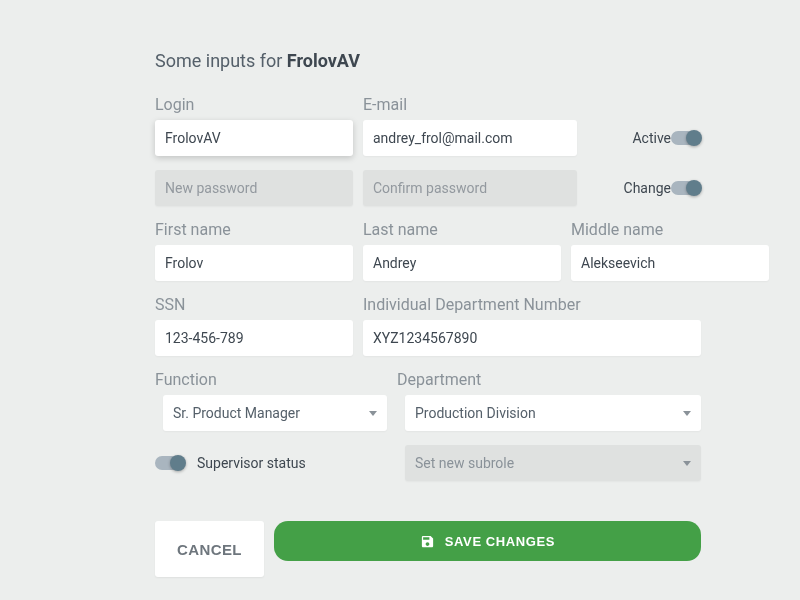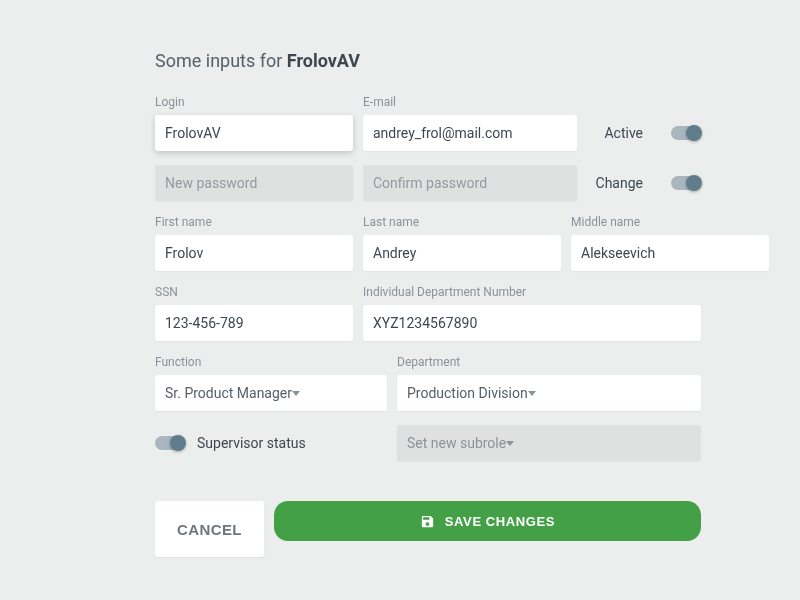--- a/index.html
+++ b/index.html
@@ -31,21 +31,21 @@
   }
   .field {
     display: flex;
     flex-direction: column;
     flex: 1;
   }
   .field.fixed-155 { flex: 0 0 153px; }
   .field.fixed-210 { flex: 0 0 214px; }
   .field.fixed-232 { flex: 0 0 232px; }
   .label {
-    font-size: 12px;
+    font-size: 16px;
     color: #8a9299;
     margin-bottom: 6px;
     font-weight: 400;
   }
   .input {
     height: 36px;
     border: none;
     border-radius: 3px;
     background: #fff;
     padding: 0 10px;
@@ -68,23 +68,24 @@
   .select {
     height: 36px;
     border: none;
     border-radius: 3px;
     background: #fff;
     padding: 0 10px;
     font-size: 14px;
     color: #55606a;
     display: flex;
     align-items: center;
-    justify-content: flex-start;
+    justify-content: space-between;
     box-shadow: 0 1px 2px rgba(0,0,0,0.04);
     cursor: pointer;
+    margin-left: 8px;
   }
   .select.disabled {
     background: #dfe1e0;
     color: #8a9299;
   }
   .caret {
     width: 0; height: 0;
     border-left: 4px solid transparent;
     border-right: 4px solid transparent;
     border-top: 5px solid #8a9299;
@@ -114,21 +115,21 @@
     transition: none;
   }
   .toggle.on .knob {
     left: 15px;
     background: #607d8b;
   }
   .side-toggle {
     display: flex;
     align-items: center;
     justify-content: flex-end;
-    gap: 28px;
+    gap: 0;
     flex: 1;
     height: 36px;
   }
   .actions {
     display: flex;
     gap: 10px;
     margin-top: 40px;
   }
   .btn-cancel {
     background: #fff;

